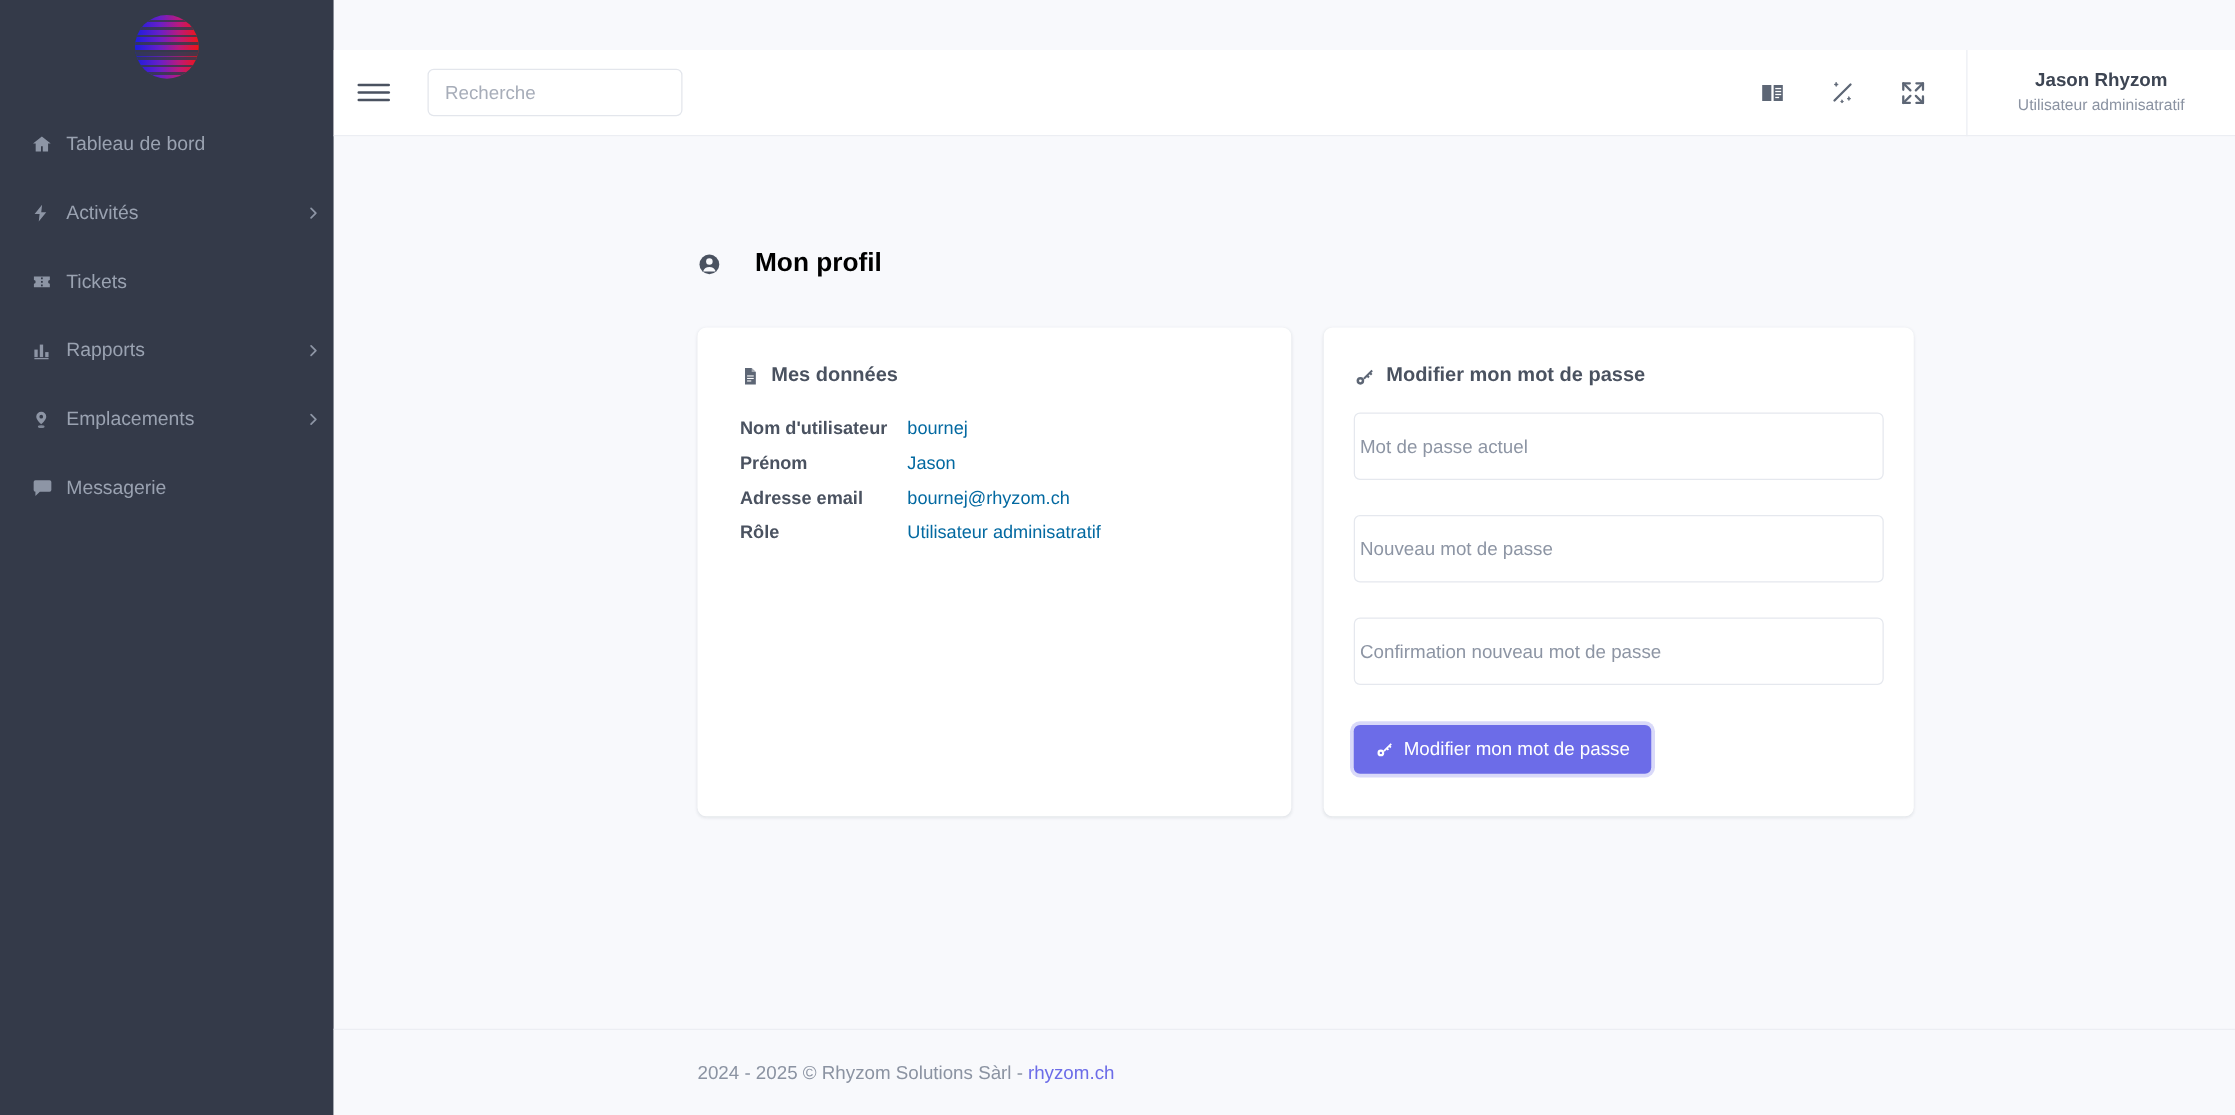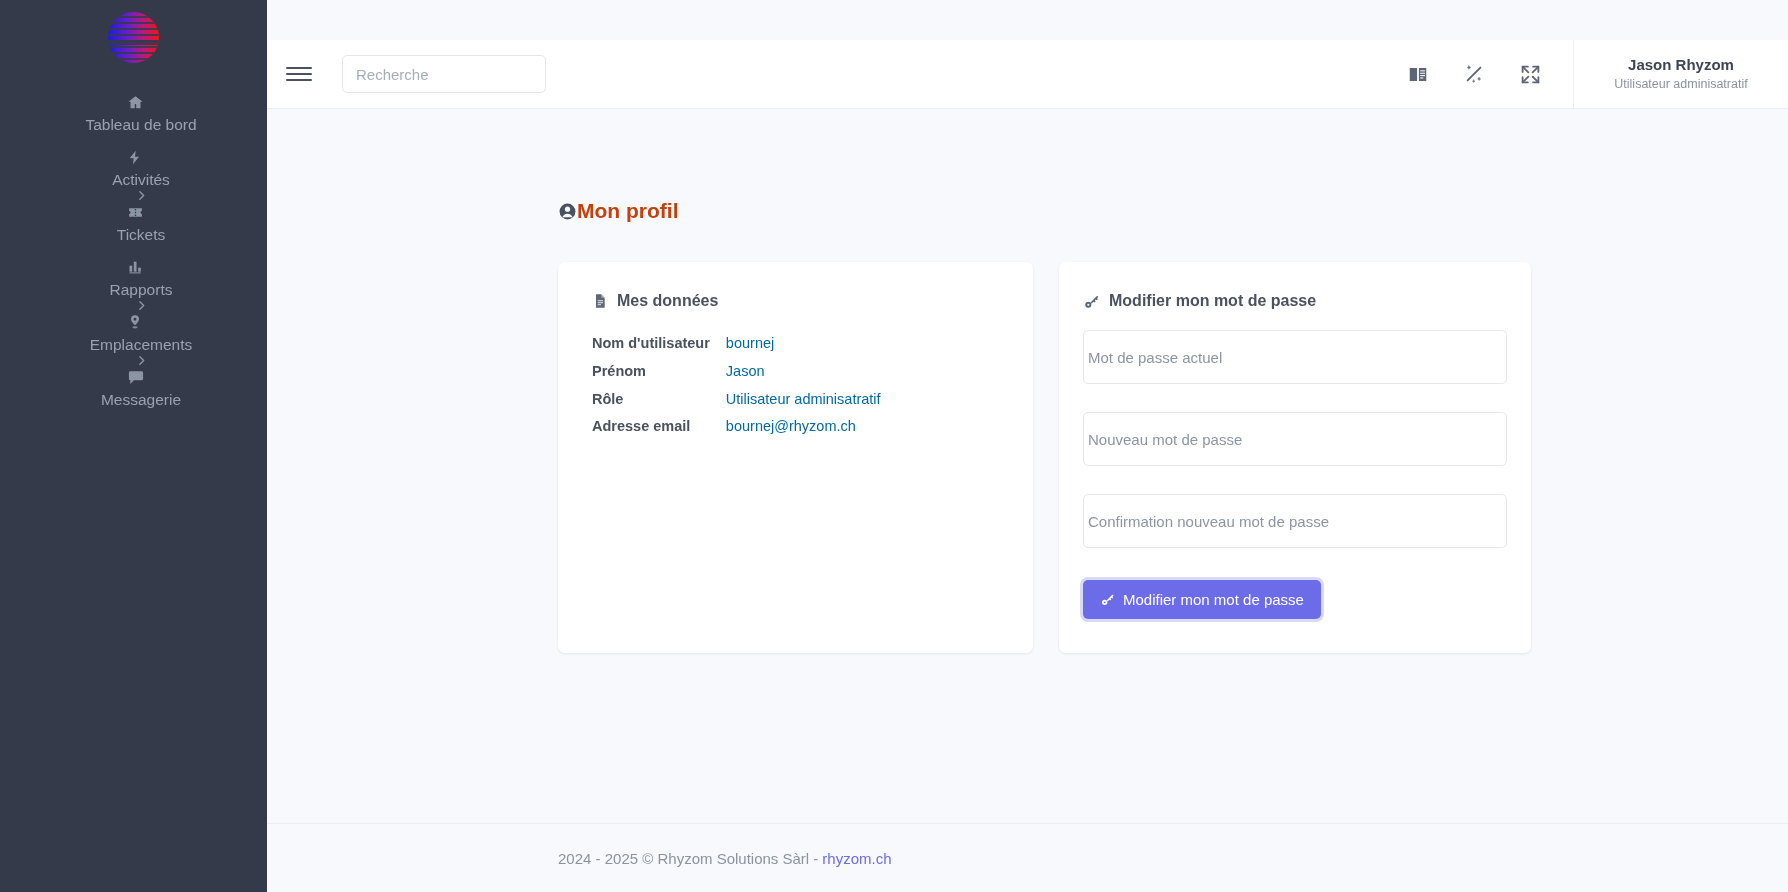--- a/index.html
+++ b/index.html
@@ -80,21 +80,20 @@
   .nav-item {
     display: flex;
     align-items: center;
     height: 55px;
     padding: 0 10px 0 25px;
     color: #9aa2b1;
     font-size: 15.5px;
     cursor: pointer;
     user-select: none;
     position: relative;
-    flex-direction: column;
   }
 
   .nav-icon {
     width: 28px;
     flex: 0 0 28px;
     display: flex;
     align-items: center;
     justify-content: flex-start;
     color: #8d95a5;
   }
@@ -207,24 +206,24 @@
   .content {
     flex: 1 1 auto;
     padding: 34px 0 0 0;
     overflow: hidden;
     position: relative;
   }
 
   .page-title {
     display: flex;
     align-items: center;
-    gap: 0;
+    gap: 27px;
     font-size: 21px;
     font-weight: bold;
-    color: #c2410c;
+    color: #000000;
     margin: 56px 0 0 291px;
   }
   .page-title .pt-icon { display: flex; align-items: center; color: #4a5260; }
 
   .cards-row {
     display: flex;
     gap: 26px;
     margin: 39px 0 0 291px;
   }
 
@@ -500,26 +499,26 @@
             <tbody>
               <tr>
                 <td class="k">Nom d'utilisateur</td>
                 <td class="v">bournej</td>
               </tr>
               <tr>
                 <td class="k">Prénom</td>
                 <td class="v">Jason</td>
               </tr>
               <tr>
+                <td class="k">Adresse email</td>
+                <td class="v">bournej@rhyzom.ch</td>
+              </tr>
+              <tr>
                 <td class="k">Rôle</td>
                 <td class="v">Utilisateur adminisatratif</td>
-              </tr>
-              <tr>
-                <td class="k">Adresse email</td>
-                <td class="v">bournej@rhyzom.ch</td>
               </tr>
             </tbody>
           </table>
         </section>
 
         <section class="card card-password">
           <div class="card-title">
             <span class="ct-icon">
               <svg width="17" height="17" viewBox="0 0 24 24" fill="currentColor">
                 <circle cx="7.5" cy="16.5" r="4.3"></circle>

